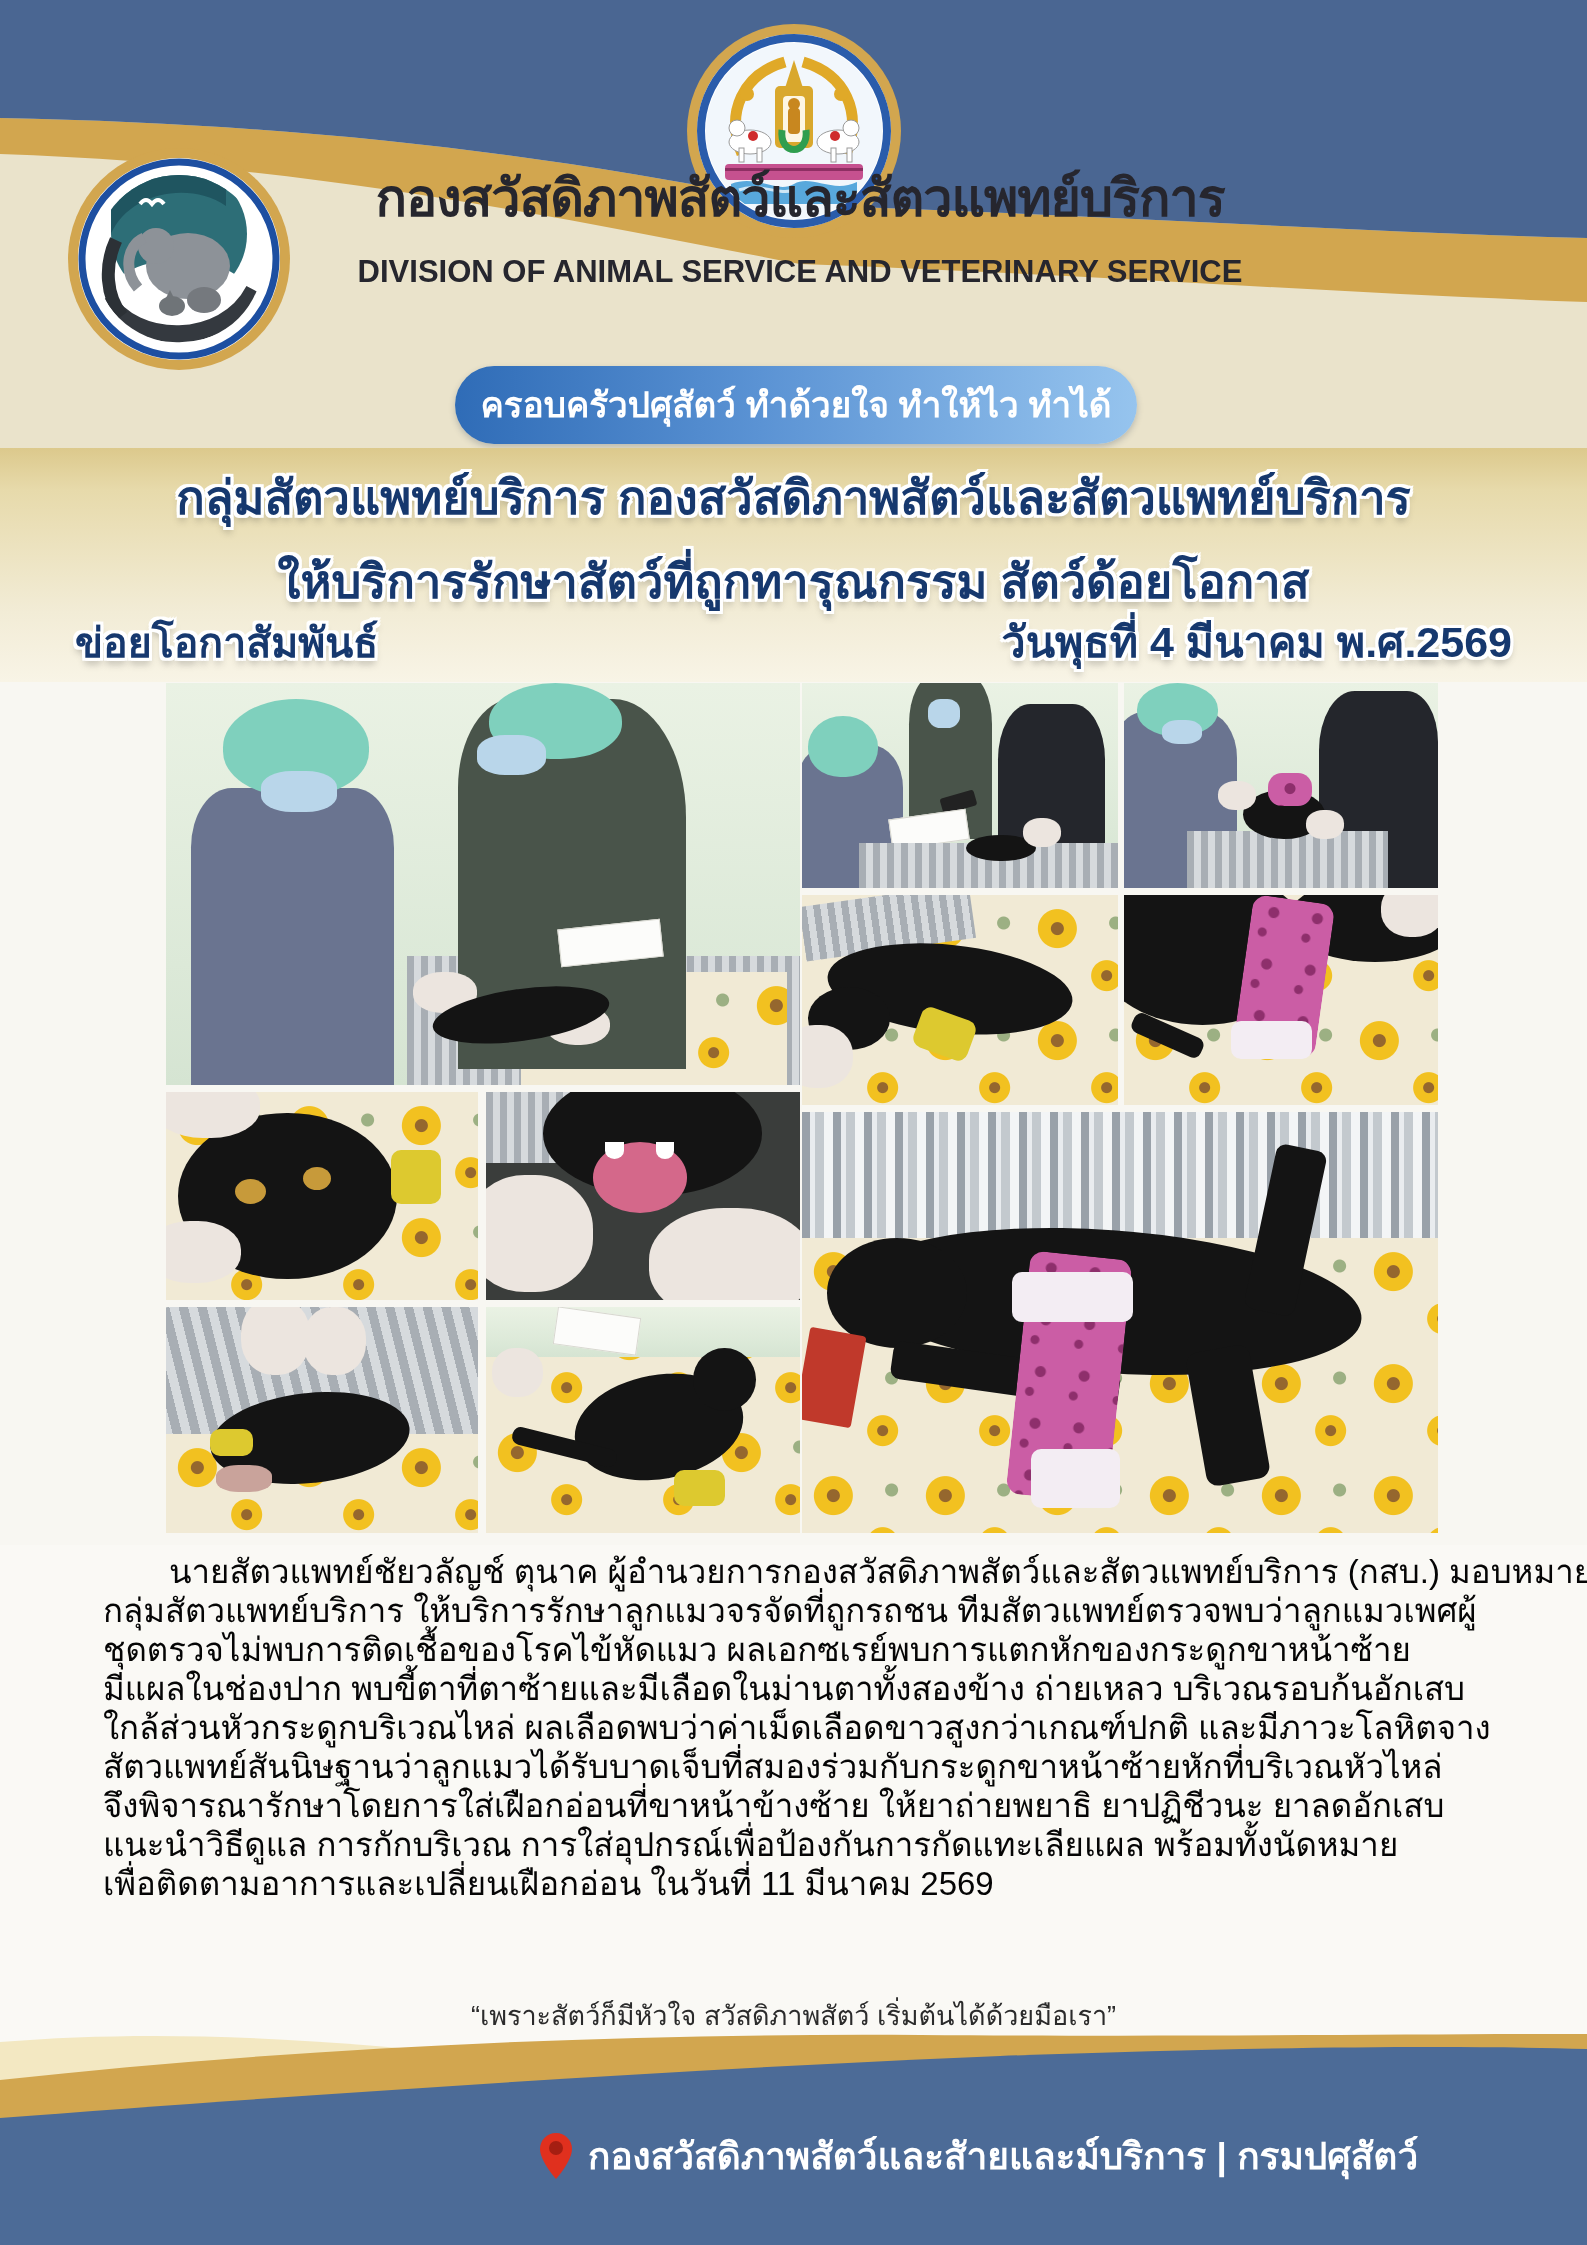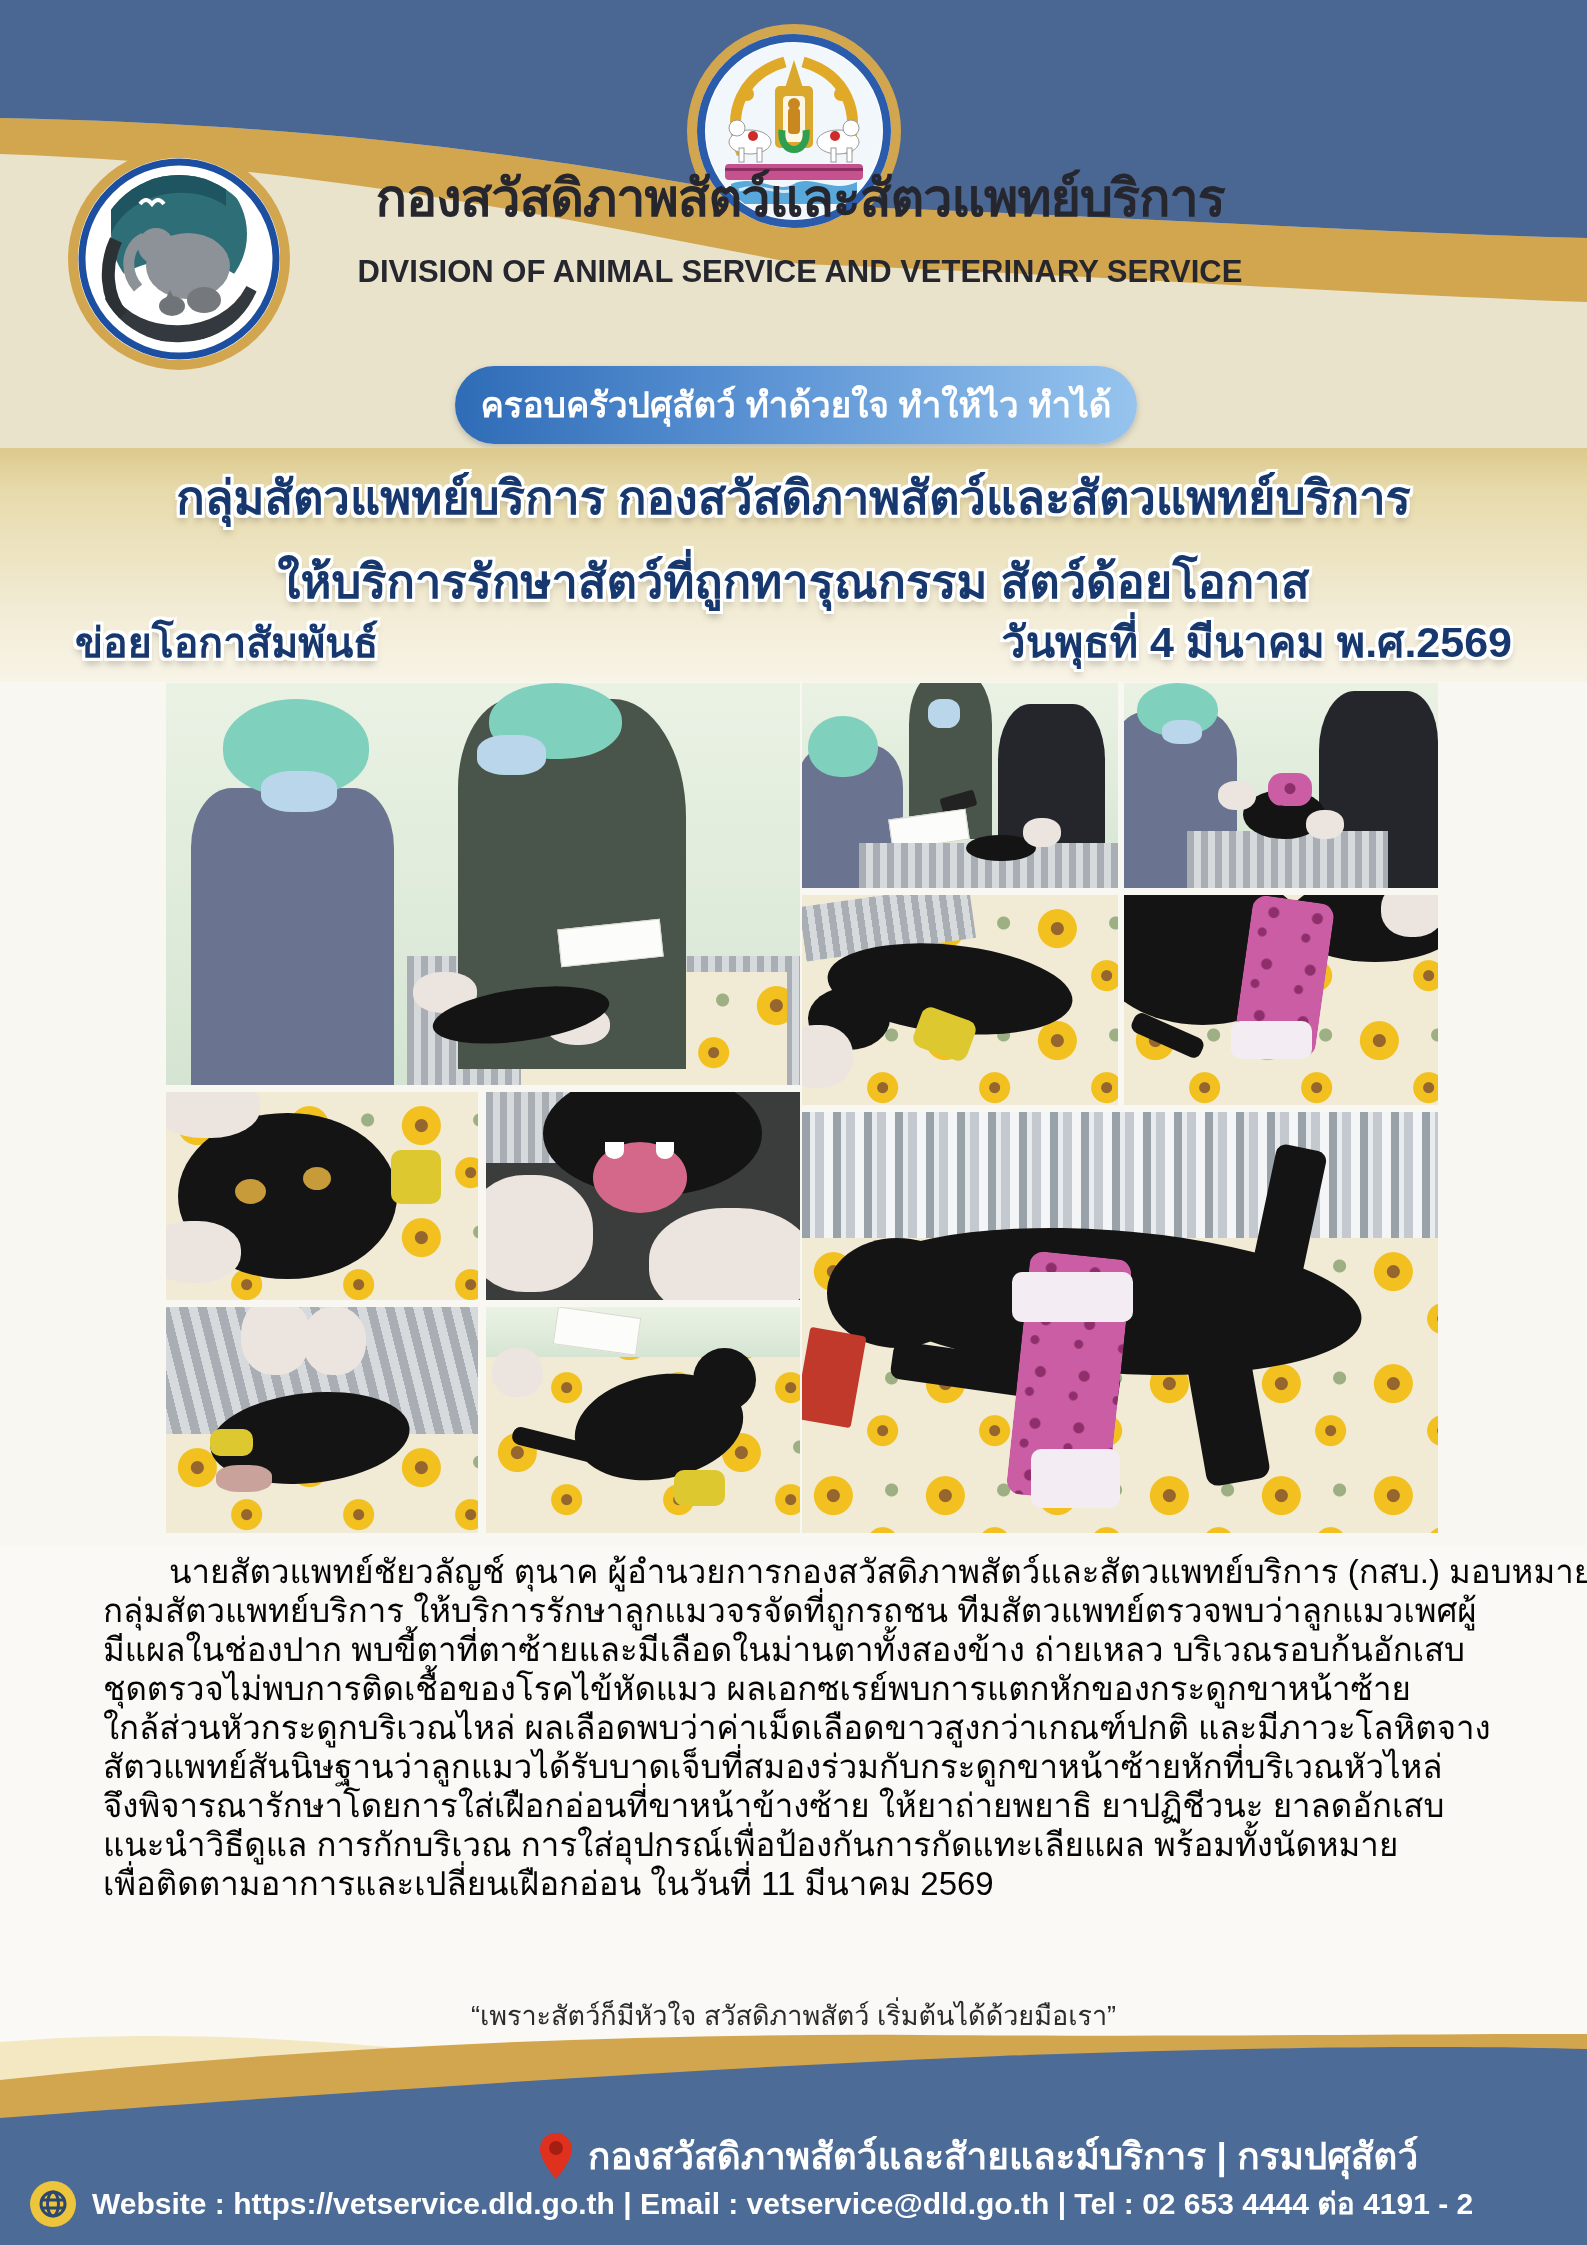--- a/index.html
+++ b/index.html
@@ -287,22 +287,22 @@
         <span class="s gauze" style="left:36%;top:80%;width:14%;height:14%"></span>
         <span class="s packet" style="left:0;top:52%;width:9%;height:22%;transform:rotate(10deg)"></span>
       </div>
 
     </div>
   </div>
 
   <div class="body-text">
     <div class="bl indent">นายสัตวแพทย์ชัยวลัญช์ ตุนาค ผู้อำนวยการกองสวัสดิภาพสัตว์และสัตวแพทย์บริการ (กสบ.) มอบหมายให้</div>
     <div class="bl">กลุ่มสัตวแพทย์บริการ ให้บริการรักษาลูกแมวจรจัดที่ถูกรถชน ทีมสัตวแพทย์ตรวจพบว่าลูกแมวเพศผู้</div>
+    <div class="bl">ชุดตรวจไม่พบการติดเชื้อของโรคไข้หัดแมว ผลเอกซเรย์พบการแตกหักของกระดูกขาหน้าซ้าย</div>
     <div class="bl">มีแผลในช่องปาก พบขี้ตาที่ตาซ้ายและมีเลือดในม่านตาทั้งสองข้าง ถ่ายเหลว บริเวณรอบก้นอักเสบ</div>
-    <div class="bl">ชุดตรวจไม่พบการติดเชื้อของโรคไข้หัดแมว ผลเอกซเรย์พบการแตกหักของกระดูกขาหน้าซ้าย</div>
     <div class="bl">ใกล้ส่วนหัวกระดูกบริเวณไหล่ ผลเลือดพบว่าค่าเม็ดเลือดขาวสูงกว่าเกณฑ์ปกติ และมีภาวะโลหิตจาง</div>
     <div class="bl">สัตวแพทย์สันนิษฐานว่าลูกแมวได้รับบาดเจ็บที่สมองร่วมกับกระดูกขาหน้าซ้ายหักที่บริเวณหัวไหล่</div>
     <div class="bl">จึงพิจารณารักษาโดยการใส่เฝือกอ่อนที่ขาหน้าข้างซ้าย ให้ยาถ่ายพยาธิ ยาปฏิชีวนะ ยาลดอักเสบ</div>
     <div class="bl">แนะนำวิธีดูแล การกักบริเวณ การใส่อุปกรณ์เพื่อป้องกันการกัดแทะเลียแผล พร้อมทั้งนัดหมาย</div>
     <div class="bl">เพื่อติดตามอาการและเปลี่ยนเฝือกอ่อน ในวันที่ 11 มีนาคม 2569</div>
   </div>
 
   <div class="quote">“เพราะสัตว์ก็มีหัวใจ สวัสดิภาพสัตว์ เริ่มต้นได้ด้วยมือเรา”</div>
 
   <svg class="ftr-waves" width="1587" height="260" viewBox="0 0 1587 260">
@@ -312,24 +312,14 @@
   </svg>
 
   <div class="ftr-line1">
     <svg width="32" height="46" viewBox="0 0 32 46">
       <path d="M16,0 C7,0 0,7 0,16 C0,28 16,46 16,46 C16,46 32,28 32,16 C32,7 25,0 16,0 Z" fill="#e0301e"></path>
       <circle cx="16" cy="15" r="7" fill="#a51e12"></circle>
     </svg>
     <span>กองสวัสดิภาพสัตว์และสัายและม์บริการ | กรมปศุสัตว์</span>
   </div>
 
-  <div class="ftr-line2">
-    <svg width="46" height="46" viewBox="0 0 46 46">
-      <circle cx="23" cy="23" r="23" fill="#ecc53c"></circle>
-      <circle cx="23" cy="23" r="12" fill="none" stroke="#2c4770" stroke-width="3"></circle>
-      <ellipse cx="23" cy="23" rx="5.5" ry="12" fill="none" stroke="#2c4770" stroke-width="3"></ellipse>
-      <line x1="11" y1="19" x2="35" y2="19" stroke="#2c4770" stroke-width="3"></line>
-      <line x1="11" y1="27" x2="35" y2="27" stroke="#2c4770" stroke-width="3"></line>
-    </svg>
-    <span>Website : https://vetservice.dld.go.th | Email : vetservice@dld.go.th | Tel : 02 653 4444 ต่อ 4191 - 2</span>
-  </div>
 
 </div>
 
 </body></html>

